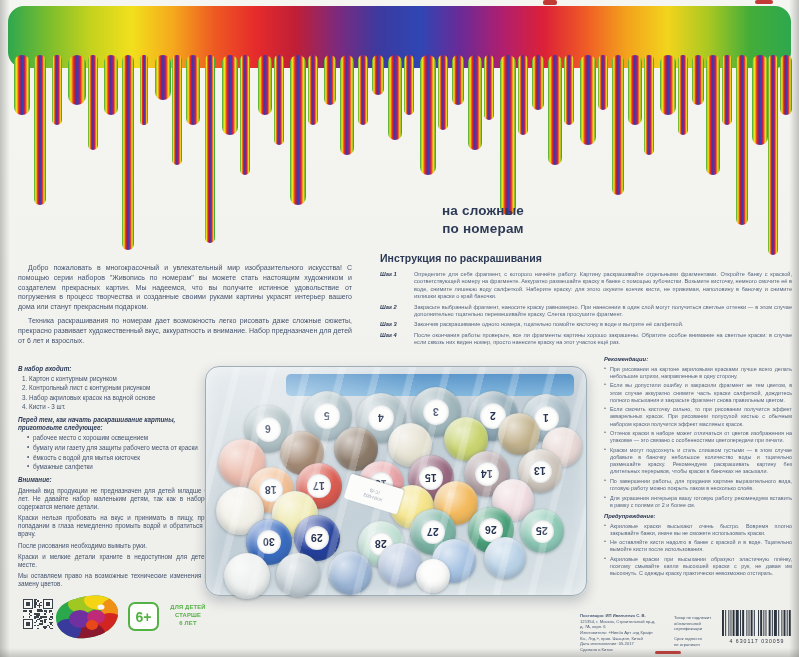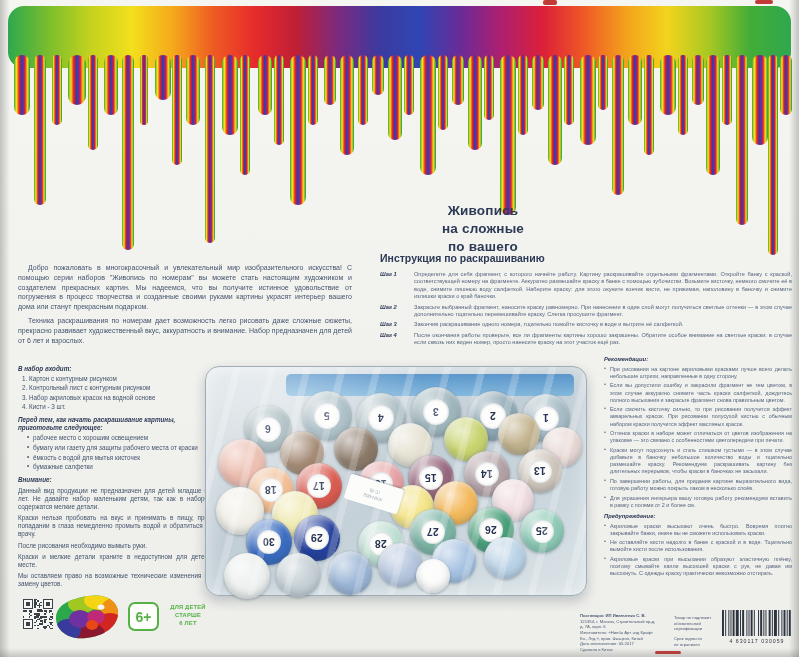--- a/index.html
+++ b/index.html
@@ -183,23 +183,22 @@
       <rect x="752" y="55" width="16" height="90" rx="8" fill="url(#rain)"></rect>
       <rect x="768" y="55" width="10" height="200" rx="5" fill="url(#rain)"></rect>
       <rect x="780" y="55" width="12" height="60" rx="6" fill="url(#rain)"></rect>
     </svg>
 
   <div class="redmark" style="left:543px;top:0;width:14px;height:5px;"></div>
   <div class="redmark" style="left:755px;top:0;width:18px;height:4px;"></div>
   <div class="redmark" style="left:655px;top:651px;width:26px;height:3px;"></div>
 
   <div class="title" id="product-title">
-      <div>Живопись</div>
       <div>на сложные</div>
-      <div>по вашего</div>
+      <div>по номерам</div>
     </div>
 
   <div class="intro">
     <p>Добро пожаловать в многокрасочный и увлекательный мир изобразительного искусства! С помощью серии наборов "Живопись по номерам" вы можете стать настоящим художником и создателем прекрасных картин. Мы надеемся, что вы получите истинное удовольствие от погружения в процесс творчества и созданные своими руками картины украсят интерьер вашего дома или станут прекрасным подарком.</p>
     <p>Техника раскрашивания по номерам дает возможность легко рисовать даже сложные сюжеты, прекрасно развивает художественный вкус, аккуратность и внимание. Набор предназначен для детей от 6 лет и взрослых.</p>
   </div>
 
   <div class="leftcol">
     <div class="h">В набор входит:</div>
     <ol id="kit-list">
@@ -218,21 +217,21 @@
     <div class="h">Внимание:</div>
     <div class="att" id="attention-list">
         <p>Данный вид продукции не предназначен для детей младше 6 лет. Не давайте набор маленьким детям, так как в наборе содержатся мелкие детали.</p>
         <p>Краски нельзя пробовать на вкус и принимать в пищу, при попадании в глаза немедленно промыть водой и обратиться к врачу.</p>
         <p>После рисования необходимо вымыть руки.</p>
         <p>Краски и мелкие детали храните в недоступном для детей месте.</p>
         <p>Мы оставляем право на возможные технические изменения и замену цветов.</p>
       </div>
   </div>
 
-  <div class="instr-h">Инструкция по раскрашиванию</div>
+  <div class="instr-h">Инструкция по раскрашивания</div>
   <div class="steps" id="steps">
       <div class="step">
         <span class="step-label">Шаг 1</span>
         <div class="step-text">Определите для себя фрагмент, с которого начнёте работу. Картину раскрашивайте отдельными фрагментами. Откройте банку с краской, соответствующей номеру на фрагменте. Аккуратно размешайте краску в банке с помощью зубочистки. Возьмите кисточку, немного смочите её в воде, снимите лишнюю воду салфеткой. Наберите краску: для этого окуните кончик кисти, не прижимая, наполовину в баночку и снимите излишки краски о край баночки.</div>
       </div>
       <div class="step">
         <span class="step-label">Шаг 2</span>
         <div class="step-text">Закрасьте выбранный фрагмент, наносите краску равномерно. При нанесении в один слой могут получиться светлые оттенки — в этом случае дополнительно тщательно перемешивайте краску. Слегка просушите фрагмент.</div>
       </div>
       <div class="step">

